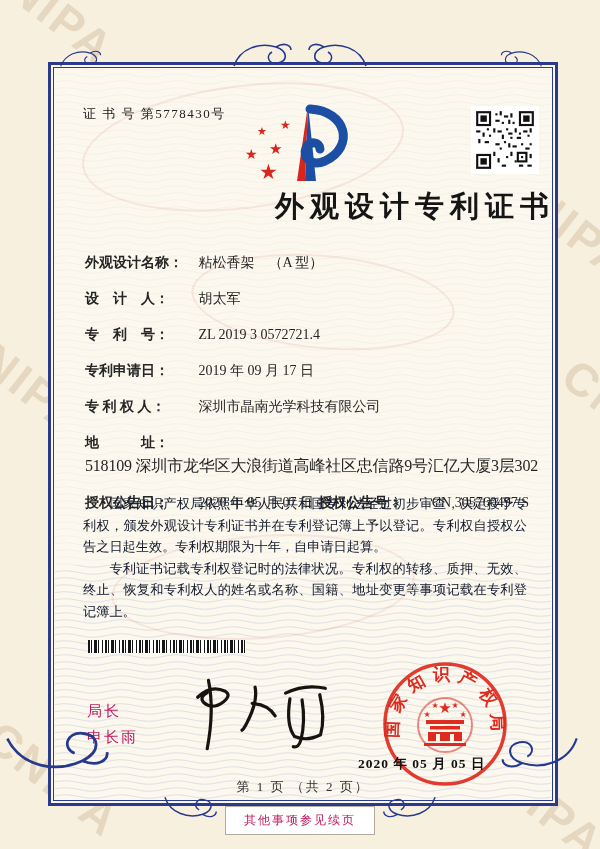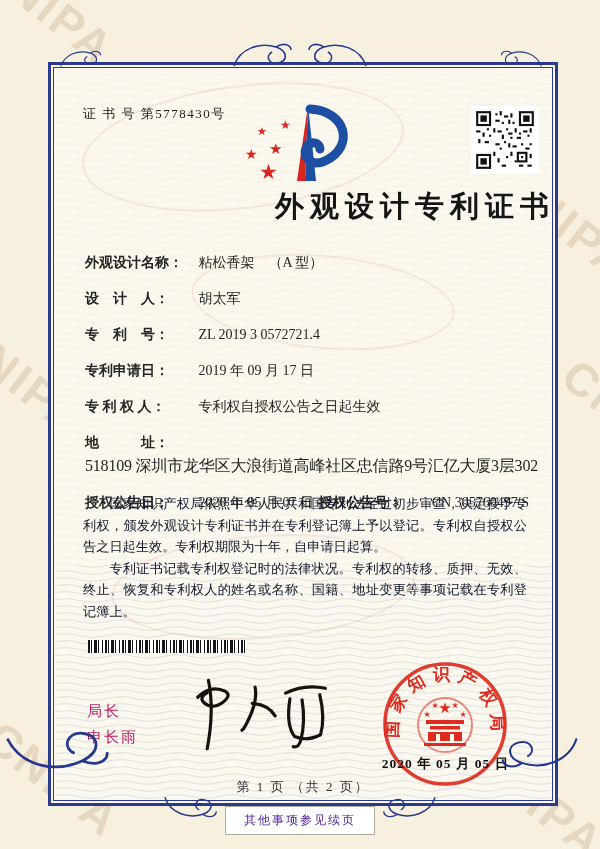--- a/index.html
+++ b/index.html
@@ -48,29 +48,29 @@
 
   
   .barcode{position:absolute;left:37px;top:575px;width:158px;height:13px;
     background:repeating-linear-gradient(90deg,#151515 0 2px,#fff 2px 3px,#151515 3px 4px,
       #fff 4px 6px,#151515 6px 9px,#fff 9px 10px,#151515 10px 11px,#fff 11px 14px,
       #151515 14px 15px,#fff 15px 17px);}
   .sig-block{position:absolute;left:36px;top:633px;font-family:"Liberation Sans",sans-serif;
              font-size:15px;color:#be185d;line-height:26px;letter-spacing:2px;}
   .sig-script{position:absolute;left:118px;top:600px;}
   .seal{position:absolute;left:329px;top:594px;}
-  .seal-date{position:absolute;left:307px;top:690px;width:175px;text-align:center;
+  .seal-date{position:absolute;left:307px;top:690px;width:175px;text-align:left;
              font-size:13.5px;font-weight:700;color:#111;letter-spacing:1px;z-index:3;}
 
   
   .page-num{position:absolute;left:0;right:0;top:713px;text-align:center;
             font-size:13px;letter-spacing:2px;color:#333;}
   .note-box{position:absolute;left:50%;top:806px;transform:translateX(-50%);
             background:#fff;border:1px solid #b3ab9c;padding:5px 18px;font-size:12px;
-            letter-spacing:2px;color:#4c1d95;z-index:3;white-space:nowrap;}
+            letter-spacing:2px;color:#be185d;z-index:3;white-space:nowrap;}
 </style>
 </head>
 <body>
 
 <div class="page">
 
   <span class="wm" style="left:-30px;top:-20px;">CNIPA</span>
   <span class="wm" style="left:488px;top:196px;">CNIPA</span>
   <span class="wm" style="left:-58px;top:352px;">CNIPA</span>
   <span class="wm" style="left:552px;top:390px;">CNIPA</span>
@@ -185,21 +185,21 @@
         <div class="field">
           <span class="flabel">专　利　号：</span>
           <span class="fvalue">ZL 2019 3 0572721.4</span>
         </div>
         <div class="field">
           <span class="flabel">专利申请日：</span>
           <span class="fvalue">2019 年 09 月 17 日</span>
         </div>
         <div class="field">
           <span class="flabel">专 利 权 人：</span>
-          <span class="fvalue">专利权自授权公告之日起生效</span>
+          <span class="fvalue">深圳市晶南光学科技有限公司</span>
         </div>
         <div class="field">
           <span class="flabel">地　　　址：</span>
           <span class="fvalue small">518109 深圳市龙华区大浪街道高峰社区忠信路9号汇亿大厦3层302</span>
         </div>
         <div class="grant">
           <span class="pair">
             <span class="flabel">授权公告日：</span>
             <span class="fvalue">2020 年 05 月 07 日</span>
           </span>

